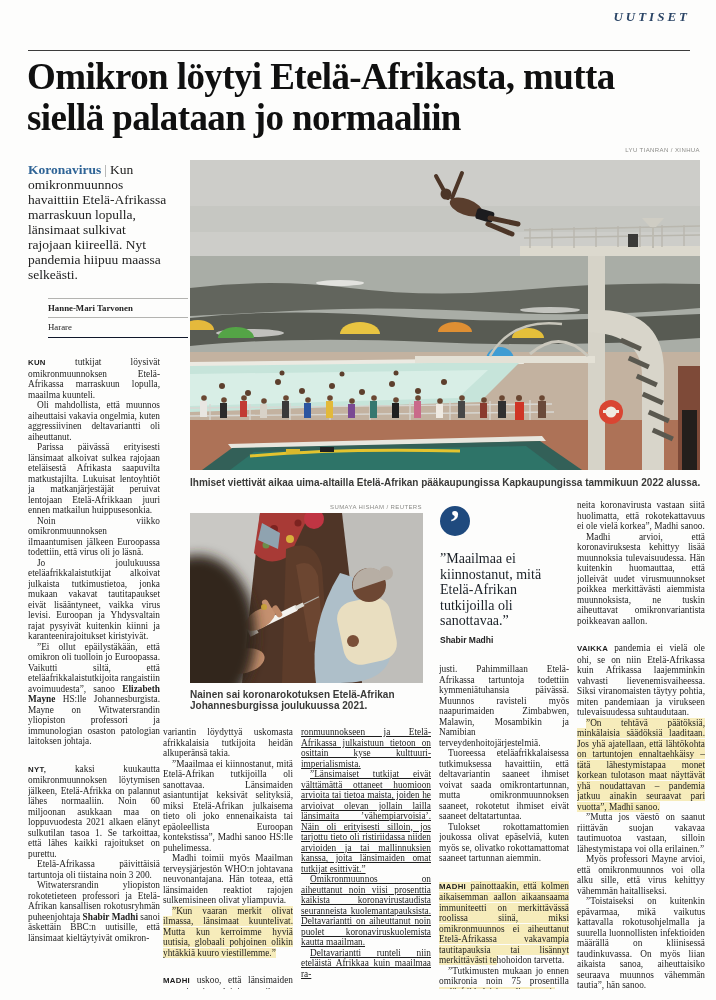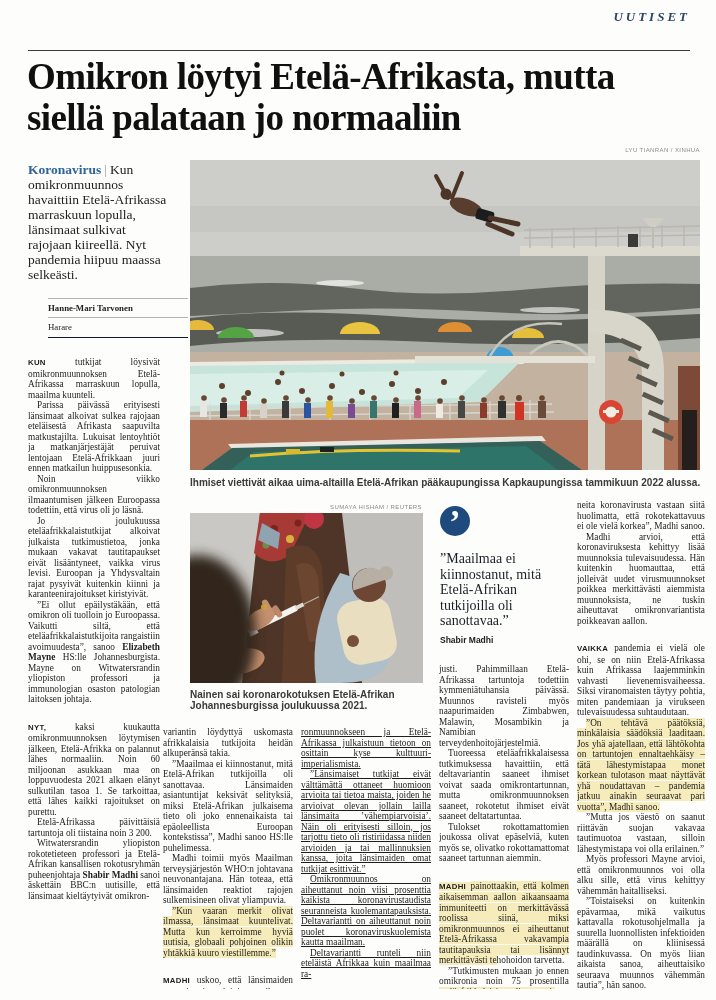--- a/index.html
+++ b/index.html
@@ -252,20 +252,21 @@
     <svg class="pq-icon" viewBox="0 0 30 30">
       <circle cx="15" cy="15" r="15"></circle>
       <text x="15" y="27" text-anchor="middle" font-family="Liberation Serif, serif" font-weight="bold" font-size="34" fill="#ffffff">’</text>
     </svg>
     <div class="pq-text">”Maailmaa ei kiinnostanut, mitä Etelä-Afrikan tutkijoilla oli sanottavaa.”</div>
     <div class="pq-attr">Shabir Madhi</div>
   </div>
 
   <div class="col col1">
       <p><span class="lead">KUN </span><span>tutkijat löysivät omikronmuunnoksen Etelä-Afrikassa marraskuun lopulla, maailma kuunteli.</span></p>
+      <p class="indent"><span>Oli mahdollista, että muunnos aiheuttaisi vakavia ongelmia, kuten aggressiivinen deltavariantti oli aiheuttanut.</span></p>
       <p class="indent"><span>Parissa päivässä erityisesti länsimaat alkoivat sulkea rajojaan eteläisestä Afrikasta saapuvilta matkustajilta. Lukuisat lentoyhtiöt ja matkanjärjestäjät peruivat lentojaan Etelä-Afrikkaan juuri ennen matkailun huippusesonkia.</span></p>
       <p class="indent"><span>Noin viikko omikronmuunnoksen ilmaantumisen jälkeen Euroopassa todettiin, että virus oli jo läsnä.</span></p>
       <p class="indent"><span>Jo joulukuussa eteläafrikkalaistutkijat alkoivat julkaista tutkimustietoa, jonka mukaan vakavat tautitapaukset eivät lisääntyneet, vaikka virus levisi. Euroopan ja Yhdysvaltain rajat pysyivät kuitenkin kiinni ja karanteenirajoitukset kiristyivät.</span></p>
       <p class="indent"><span>”Ei ollut epäilystäkään, että omikron oli tuolloin jo Euroopassa. Vaikutti siltä, että eteläafrikkalaistutkijoita rangaistiin avoimuudesta”, sanoo </span><span class="b">Elizabeth Mayne</span><span> HS:lle Johannesburgista. Mayne on Witwatersrandin yliopiston professori ja immunologian osaston patologian laitoksen johtaja.</span></p>
       <p class="gap"><span class="lead">NYT, </span><span>kaksi kuukautta omikronmuunnoksen löytymisen jälkeen, Etelä-Afrikka on palannut lähes normaaliin. Noin 60 miljoonan asukkaan maa on loppuvuodesta 2021 alkaen elänyt sulkutilan tasoa 1. Se tarkoittaa, että lähes kaikki rajoitukset on purettu.</span></p>
       <p class="indent"><span>Etelä-Afrikassa päivittäisiä tartuntoja oli tiistaina noin 3 200.</span></p>
       <p class="indent"><span>Witwatersrandin yliopiston rokotetieteen professori ja Etelä-Afrikan kansallisen rokotusryhmän puheenjohtaja </span><span class="b">Shabir Madhi</span><span> sanoi äskettäin BBC:n uutisille, että länsimaat kieltäytyivät omikron-</span></p>
     </div>
   <div class="col col2">
       <p><span>variantin löydyttyä uskomasta afrikkalaisia tutkijoita heidän alkuperänsä takia.</span></p>

